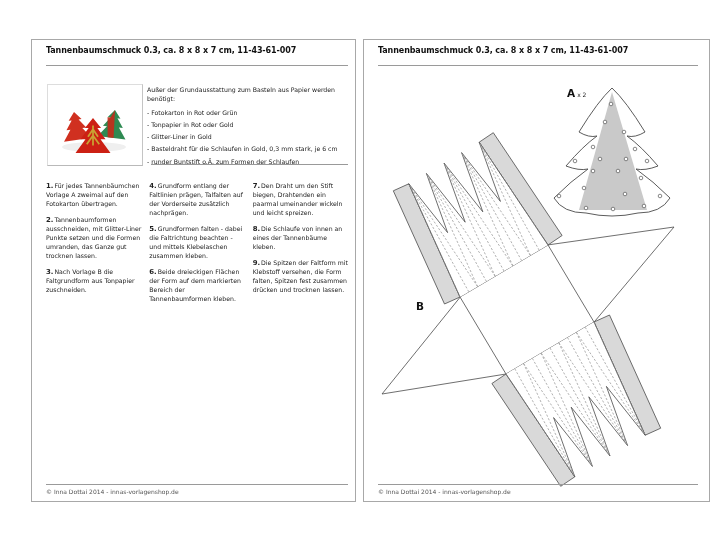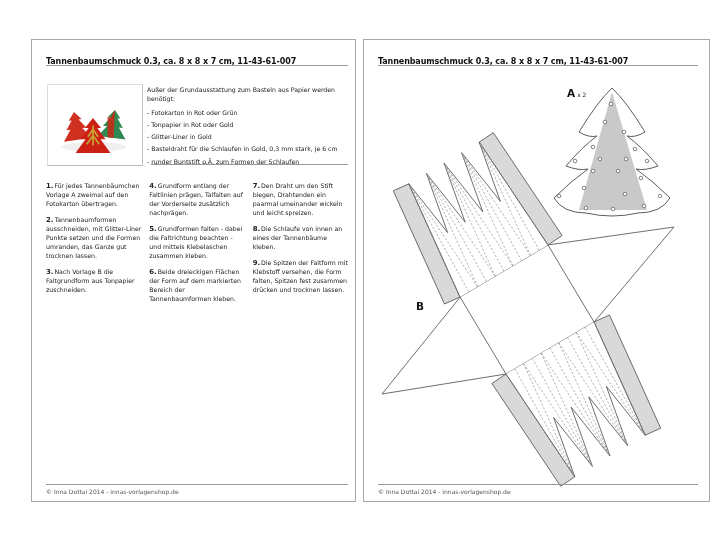--- a/index.html
+++ b/index.html
@@ -2,21 +2,21 @@
 <html><head>
 <meta charset="utf-8">
 <style>
   html,body{margin:0;padding:0;}
   body{width:722px;height:540px;position:relative;background:#ffffff;overflow:hidden;
        font-family:"DejaVu Sans", sans-serif;color:#222;}
   .abs{position:absolute;}
   .page{position:absolute;top:39px;height:463px;background:#fff;border:1px solid #a8a8a8;box-sizing:border-box;}
   .page-left{left:31px;width:325px;}
   .page-right{left:363px;width:347px;}
-  .page-title{left:14px;top:17px;font-size:8px;font-weight:bold;color:#111;white-space:nowrap;letter-spacing:-0.1px;}
+  .page-title{left:14px;top:6px;font-size:8px;font-weight:bold;color:#111;white-space:nowrap;letter-spacing:-0.1px;}
   .title-rule{left:14px;top:25px;height:1px;background:#9a9a9a;}
   .footer-rule{left:14px;top:444px;height:1px;background:#9a9a9a;}
   .footer-text{left:14px;top:448px;font-size:6px;color:#555;white-space:nowrap;}
   .photo-box{left:15px;top:44px;width:94px;height:80px;background:#fff;border:1px solid #ddd;
              border-right-color:#c4c4c4;border-bottom-color:#b9b9b9;}
   .materials{left:115px;top:46px;width:202px;font-size:6.2px;line-height:1.45;color:#222;}
   .materials .intro{margin:0 0 5px 0;}
   .materials .mat-item{margin:0 0 3.2px 0;}
   .mat-rule{left:119px;top:124px;width:197px;height:1px;background:#999;}
   .cols{left:14px;top:141px;width:303px;display:flex;gap:7px;}

